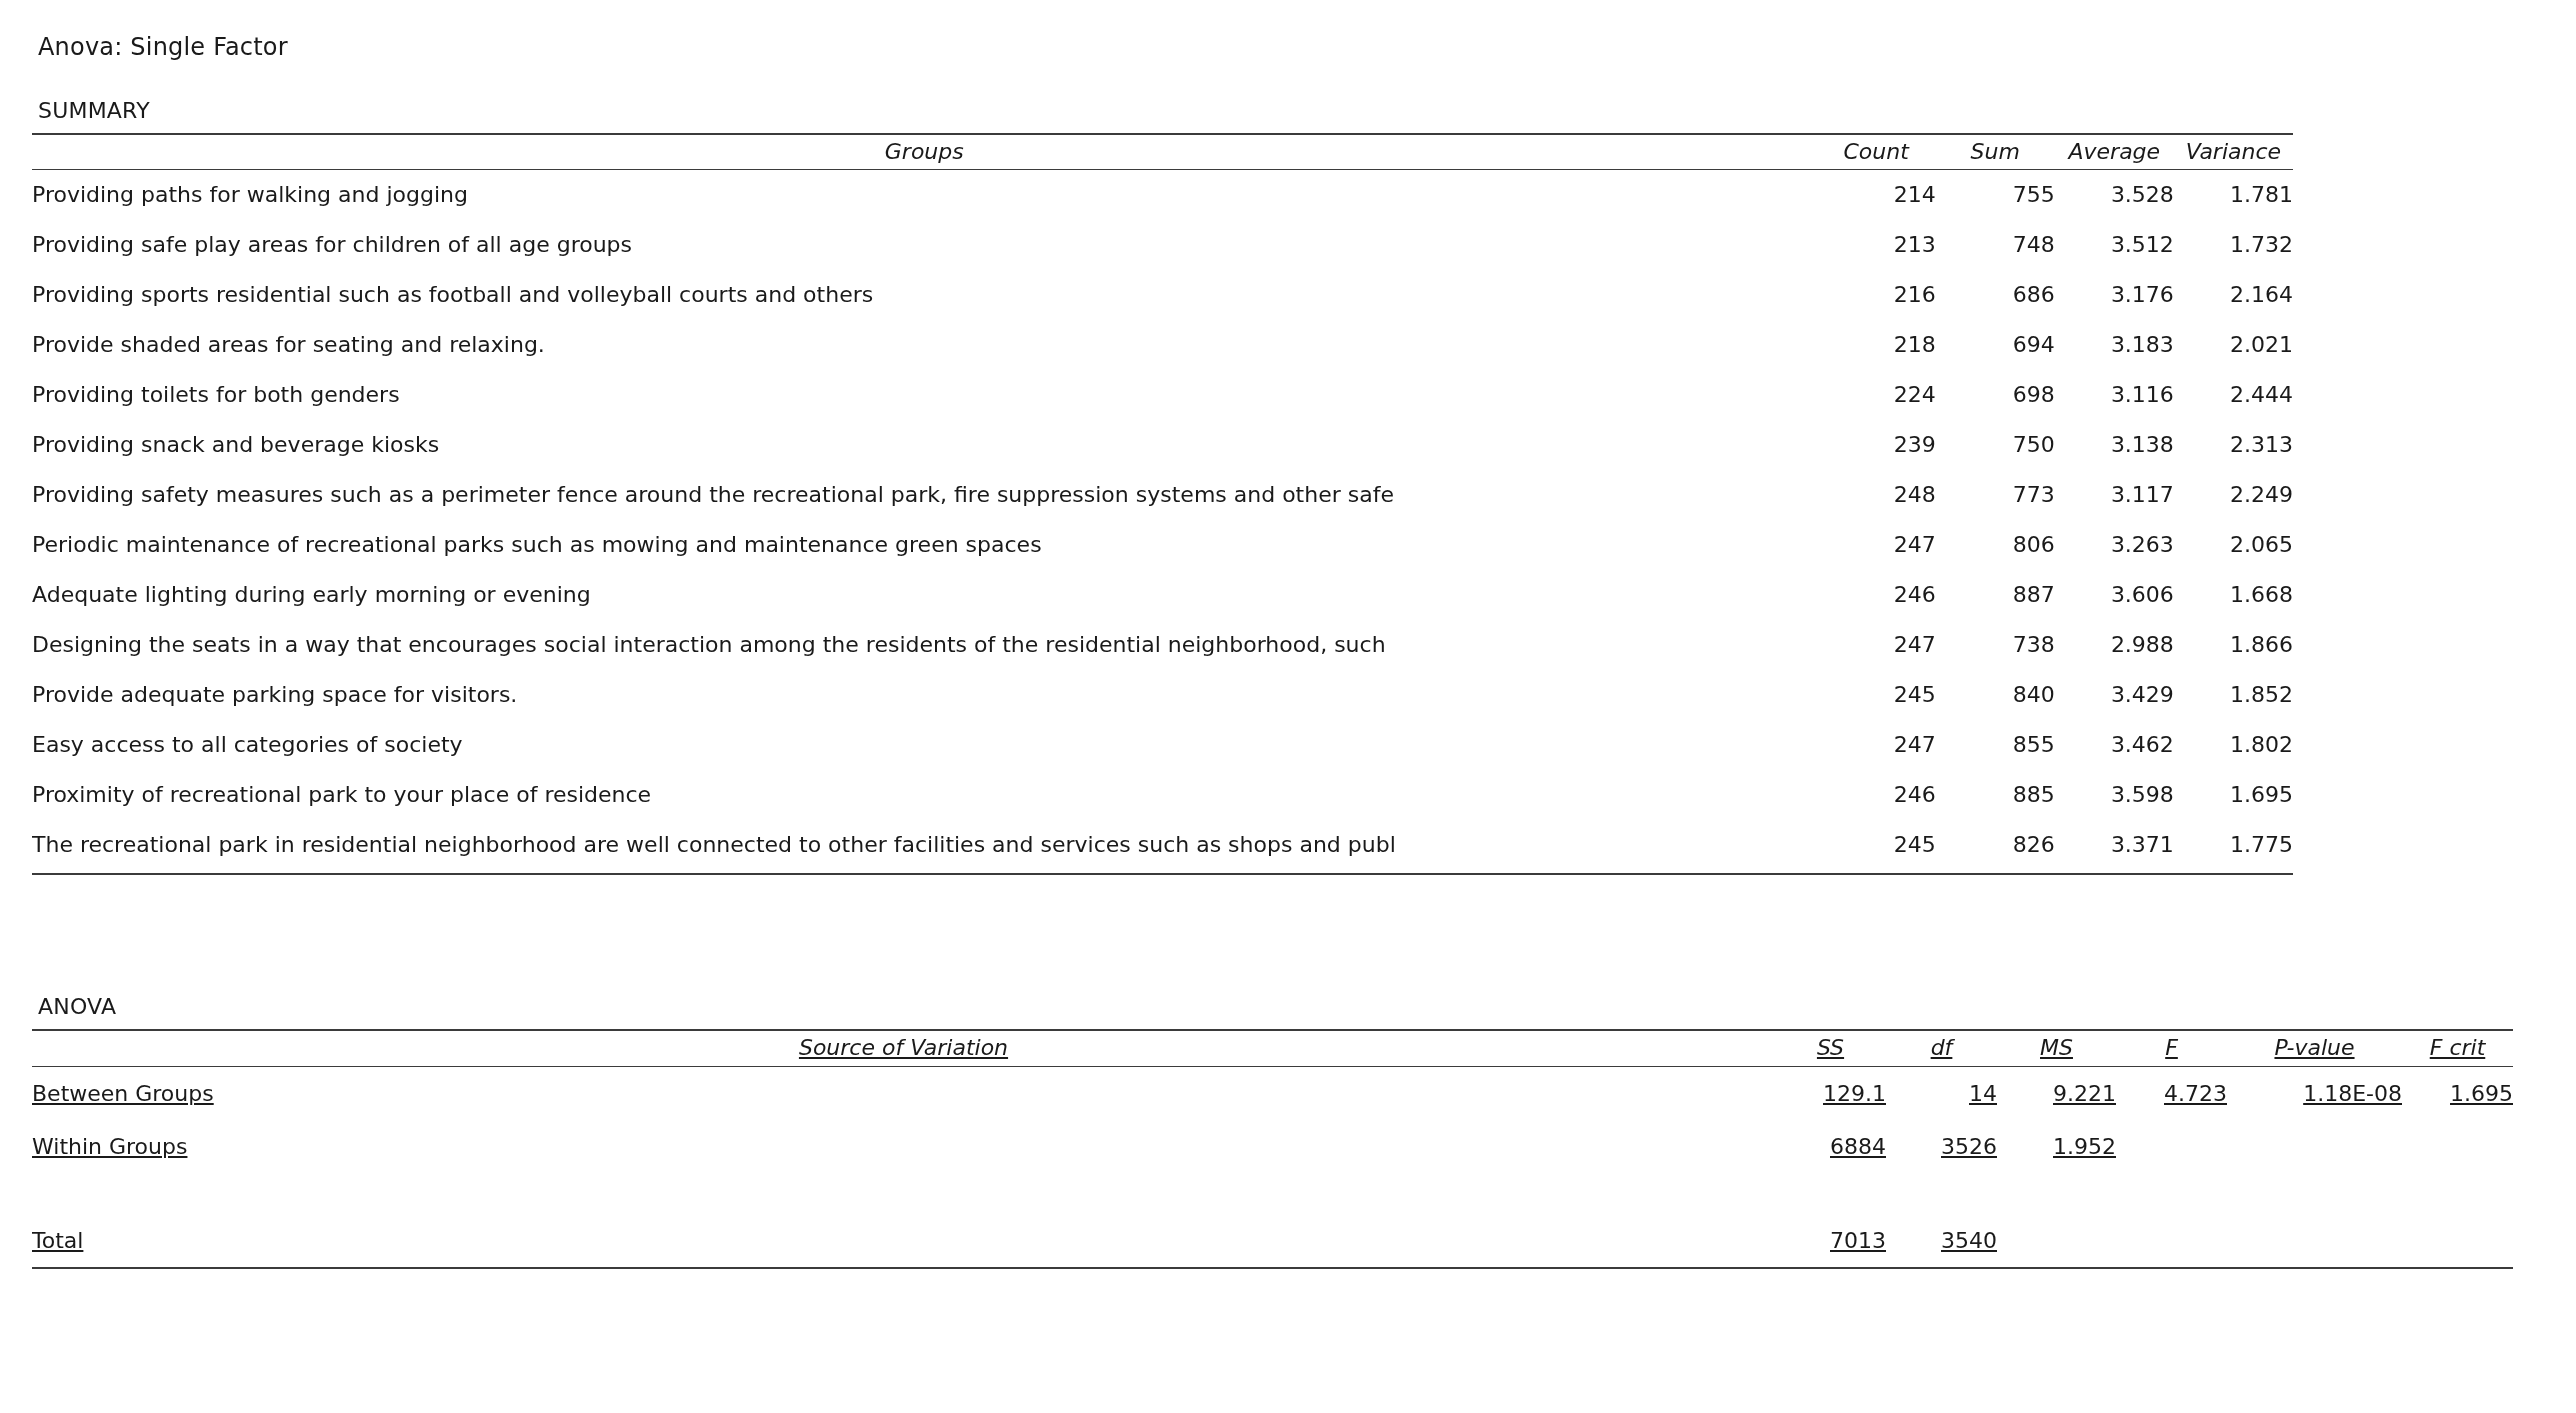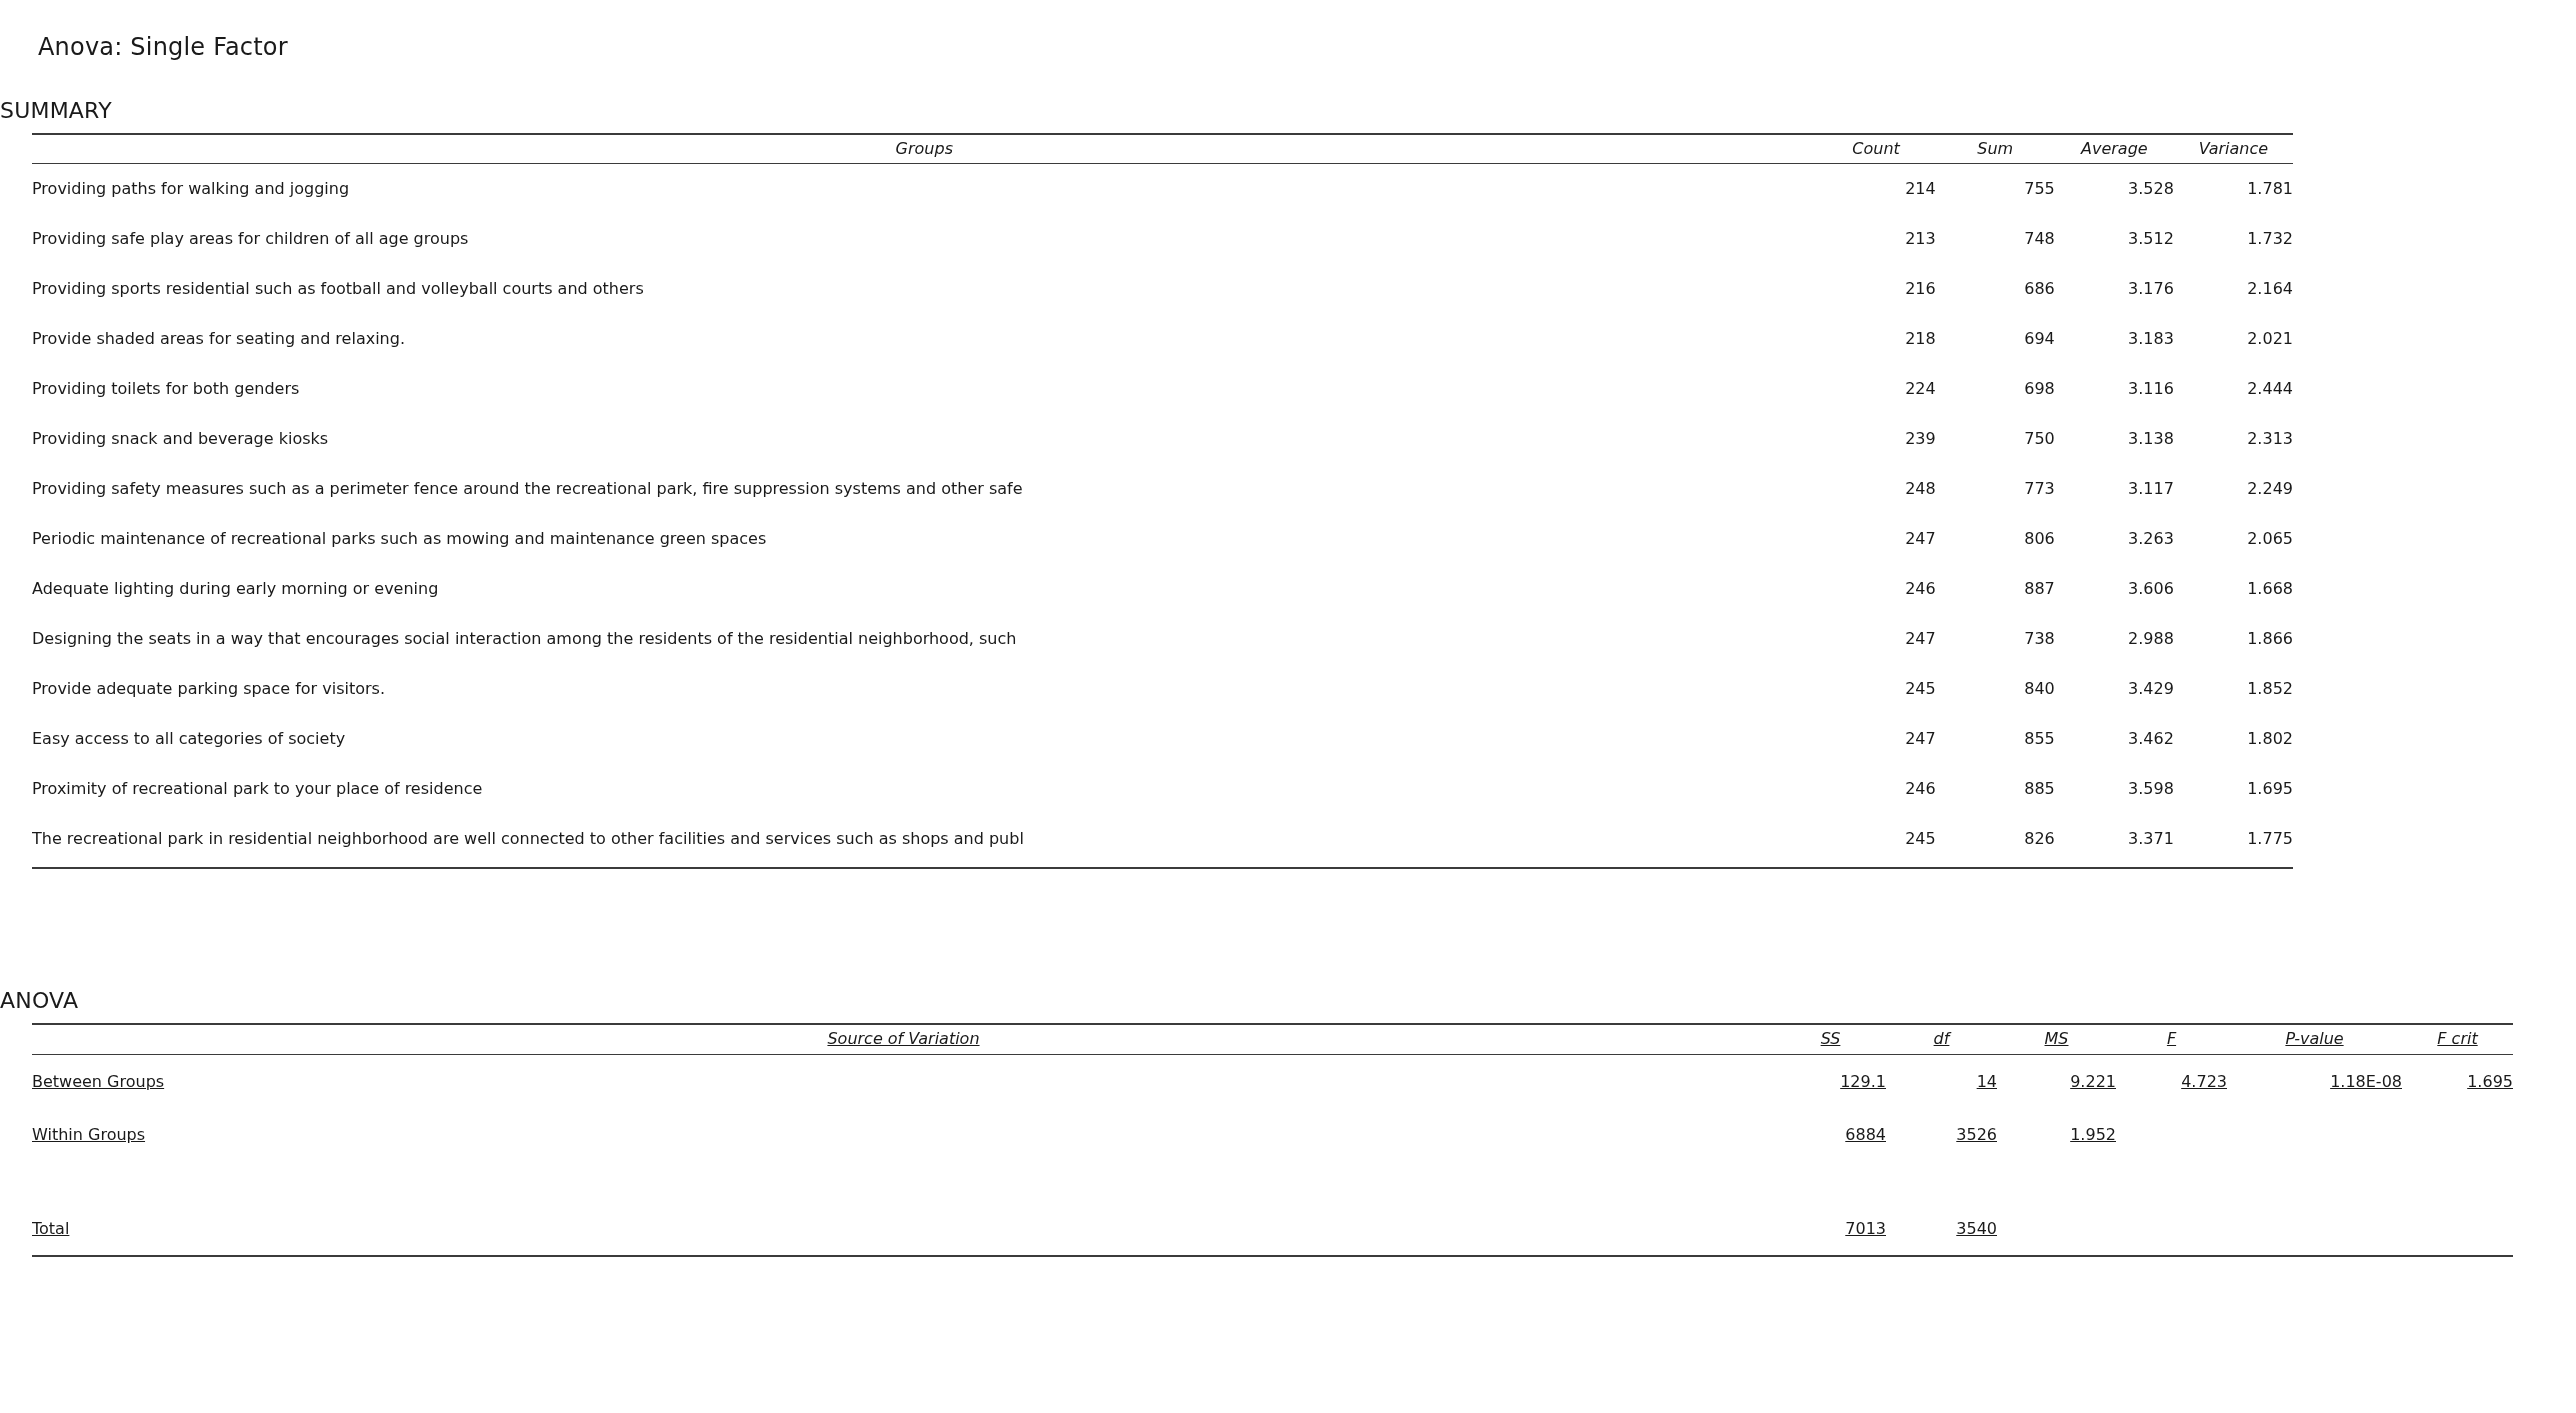--- a/index.html
+++ b/index.html
@@ -21,31 +21,32 @@
     box-sizing: border-box;
     padding: 22px 0 0 0;
   }
   .doc-title {
     font-size: 24px;
     margin: 11px 0 0 38px;
     letter-spacing: 0.2px;
   }
   .section-label {
     font-size: 22px;
+    margin-left: 38px;
     letter-spacing: 0.2px;
   }
 
   
   .summary-block {
     margin-top: 37px;
   }
   table.anova {
     border-collapse: collapse;
     table-layout: fixed;
-    font-size: 16px;
+    font-size: 22px;
   }
   table.summary {
     width: 2261px;
     margin-left: 32px;
     margin-top: 9.6px;
   }
   table.summary col.c-group   { width: 1783px; }
   table.summary col.c-count   { width: 119px; }
   table.summary col.c-sum     { width: 119px; }
   table.summary col.c-avg     { width: 119px; }

